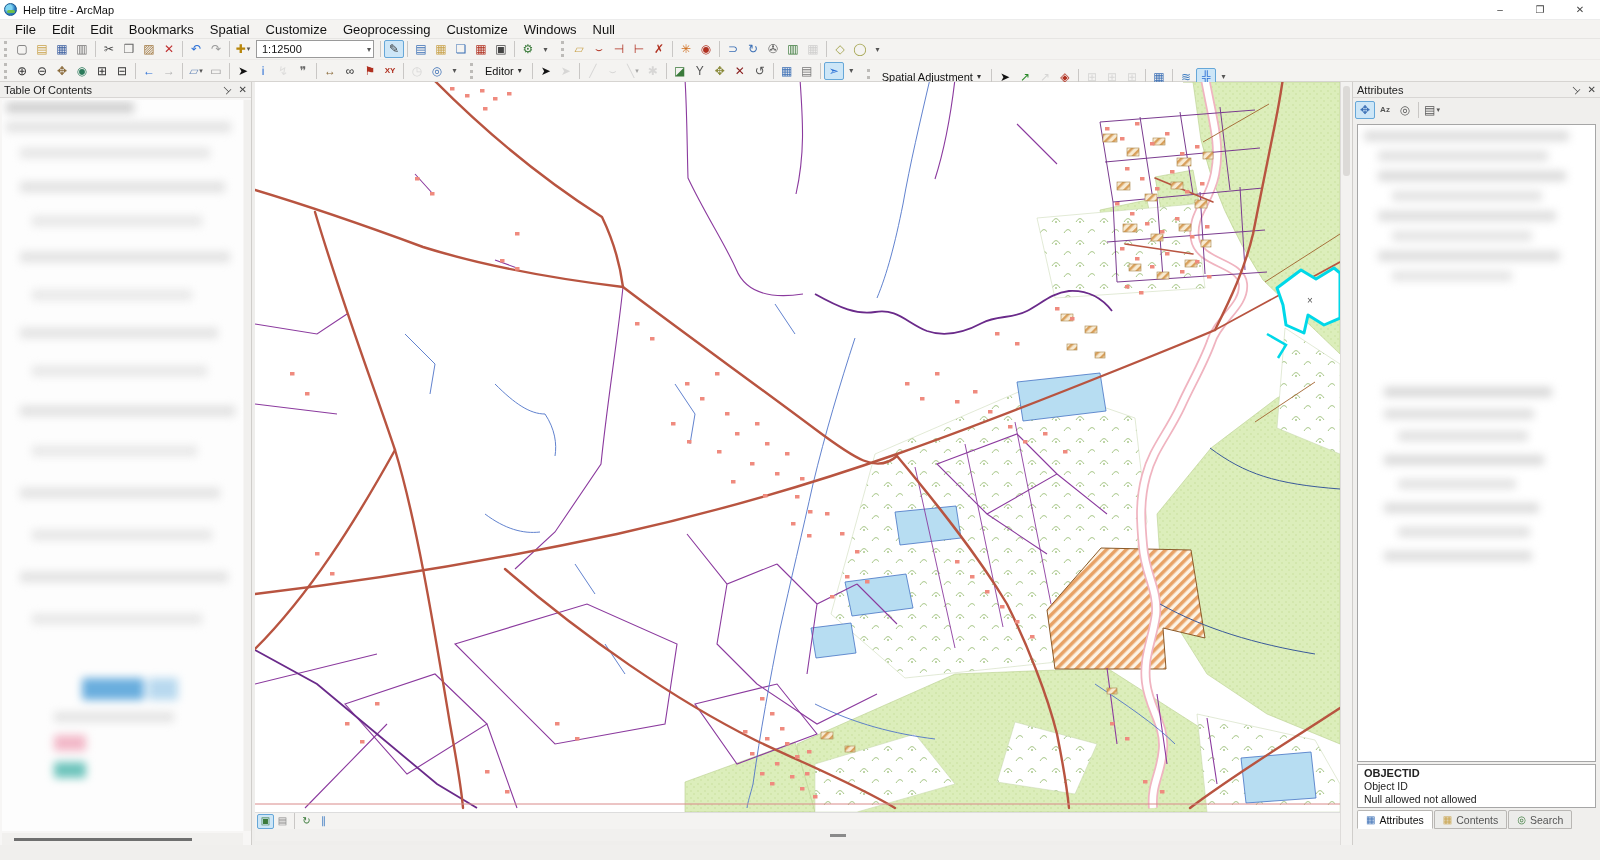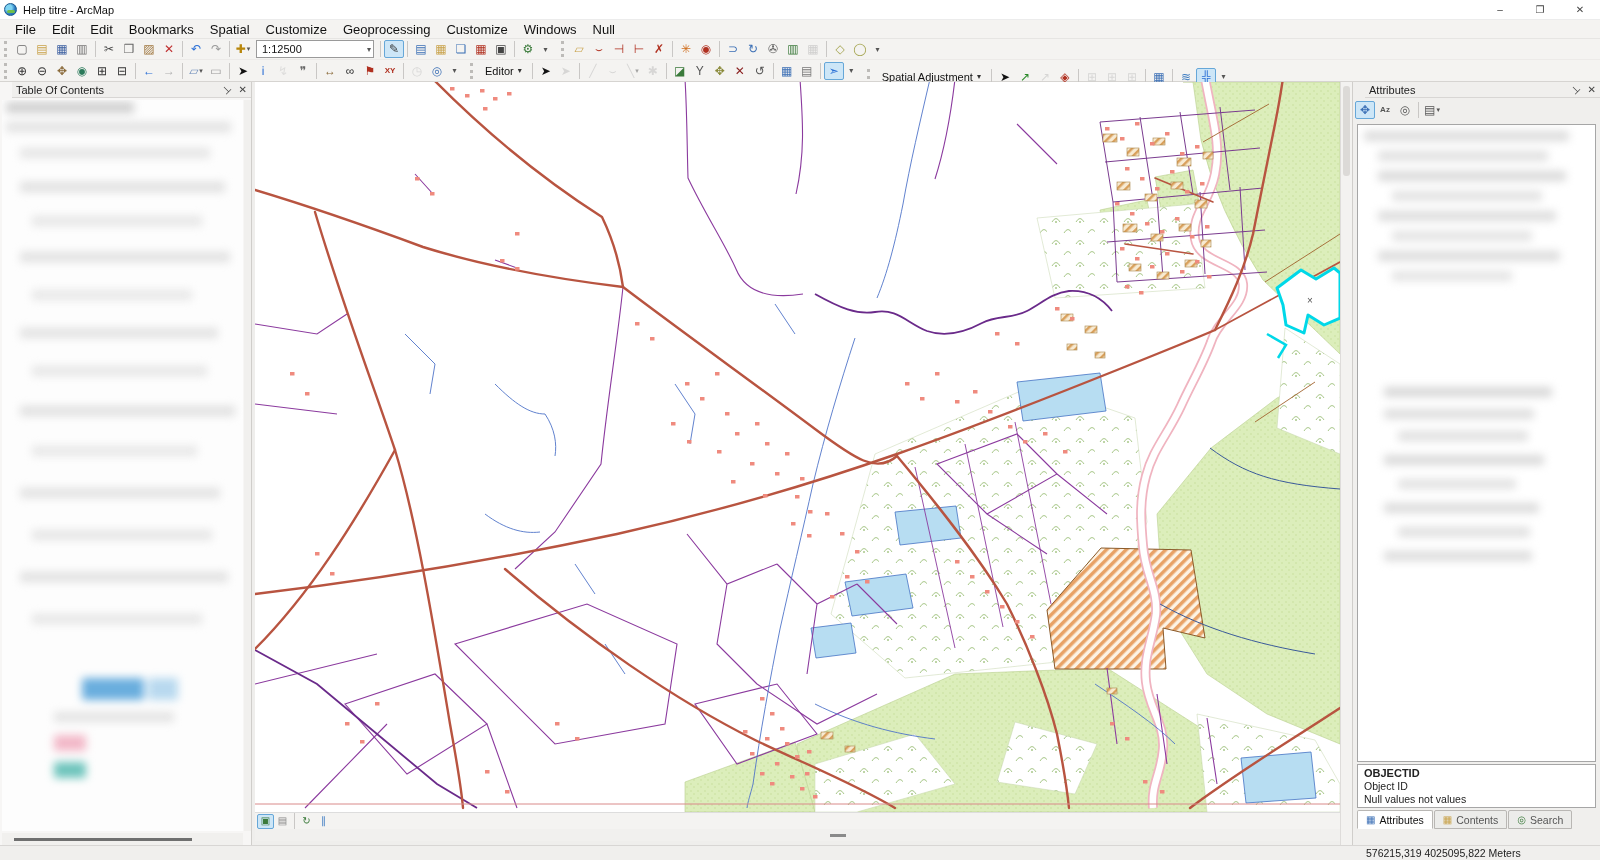--- a/index.html
+++ b/index.html
@@ -33,21 +33,21 @@
   .tb-sep { width:1px; height:16px; background:#c9c7c5; margin:0 3px; }
   .tb-grip { width:4px; height:16px; border-left:3px dotted #bdbbb8; margin:0 4px 0 2px; }
   .tb-combo { display:inline-flex; align-items:center; width:118px; height:18px; background:#fff; border:1px solid #9a9a9a; font-size:11px; padding:0 2px 0 5px; margin:0 3px; }
   .combo-value { flex:1; color:#111; }
   .combo-caret { font-size:8px; color:#555; }
   .tb-menubtn { display:inline-flex; align-items:center; height:18px; padding:0 7px; font-size:11px; color:#111; }
   .menucaret { font-size:8px; margin-left:4px; color:#333; }
   .tb-overflow { font-size:8px; color:#555; width:11px; text-align:center; margin:0 2px; }
 
   
-  .dock-header { position:absolute; left:0; right:0; top:0; height:16px; background:#f0efed; border-bottom:1px solid #d8d6d4; display:flex; align-items:center; padding:0 4px; font-size:11px; color:#222;margin-left:12px; }
+  .dock-header { position:absolute; left:0; right:0; top:0; height:16px; background:#f0efed; border-bottom:1px solid #d8d6d4; display:flex; align-items:center; padding:0 4px; font-size:11px; color:#222; }
   .dock-header .hdr-icons { margin-left:auto; display:flex; gap:8px; align-items:center; }
   .pin { display:inline-block; transform:rotate(135deg); font-size:10px; color:#444; }
   .hdr-close { font-size:10px; color:#444; }
 
   #toc-panel { position:absolute; left:0; top:82px; width:252px; bottom:15px; background:#f7f6f5; border-right:1px solid #d0cecb; }
   #toc-content { position:absolute; left:2px; right:8px; top:18px; bottom:14px; background:#fdfdfd; overflow:hidden; }
   .blurwrap { position:absolute; inset:0; filter:blur(4px); }
   .br { position:absolute; border-radius:2px; }
   #toc-hscroll { position:absolute; left:2px; right:8px; bottom:0; height:12px; background:#f1f0ee; }
   #toc-hscroll .thumb { position:absolute; left:12px; top:5px; width:178px; height:3px; background:#6f6f6f; }
@@ -639,35 +639,32 @@
         <i class="br" style="left:26px;top:330px;width:160px;height:10px;background:#dadada;"></i>
         <i class="br" style="left:40px;top:354px;width:118px;height:10px;background:#e2e2e2;"></i>
         <i class="br" style="left:26px;top:378px;width:155px;height:10px;background:#dcdcdc;"></i>
         <i class="br" style="left:40px;top:402px;width:132px;height:10px;background:#e0e0e0;"></i>
         <i class="br" style="left:26px;top:426px;width:148px;height:10px;background:#dddddd;"></i>
       </div>
     </div>
     <div id="attr-field-info">
       <div class="fname">OBJECTID</div>
       <div class="fline">Object ID</div>
-      <div class="fline">Null values not values</div>
+      <div class="fline">Null allowed not allowed</div>
     </div>
     <div id="attr-tabs">
         <span class="tab active">
           <span class="tabglyph" style="color: rgb(59, 111, 181);">▦</span>
           <span class="tablabel">Attributes</span>
         </span>
         <span class="tab">
           <span class="tabglyph" style="color: rgb(200, 162, 74);">▦</span>
           <span class="tablabel">Contents</span>
         </span>
         <span class="tab">
           <span class="tabglyph" style="color: rgb(58, 122, 58);">◎</span>
           <span class="tablabel">Search</span>
         </span>
       </div>
   </div>
 
-  <div id="statusbar">
-    <span id="coords">576215,319  4025095,822 Meters</span>
-  </div>
 
 </div>
 
 </body></html>

